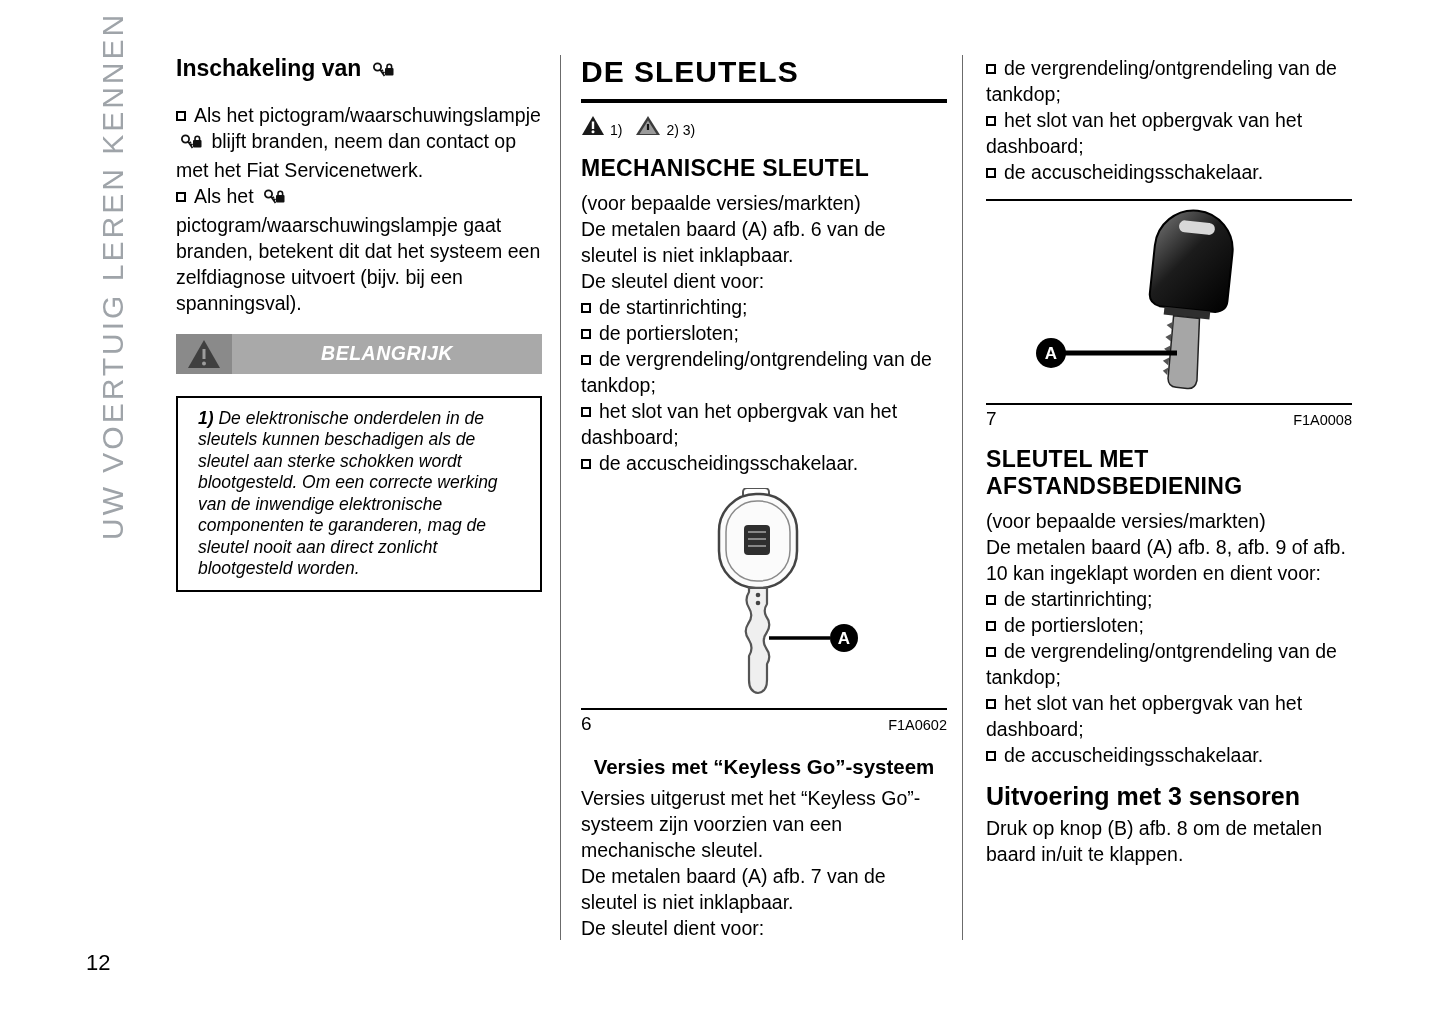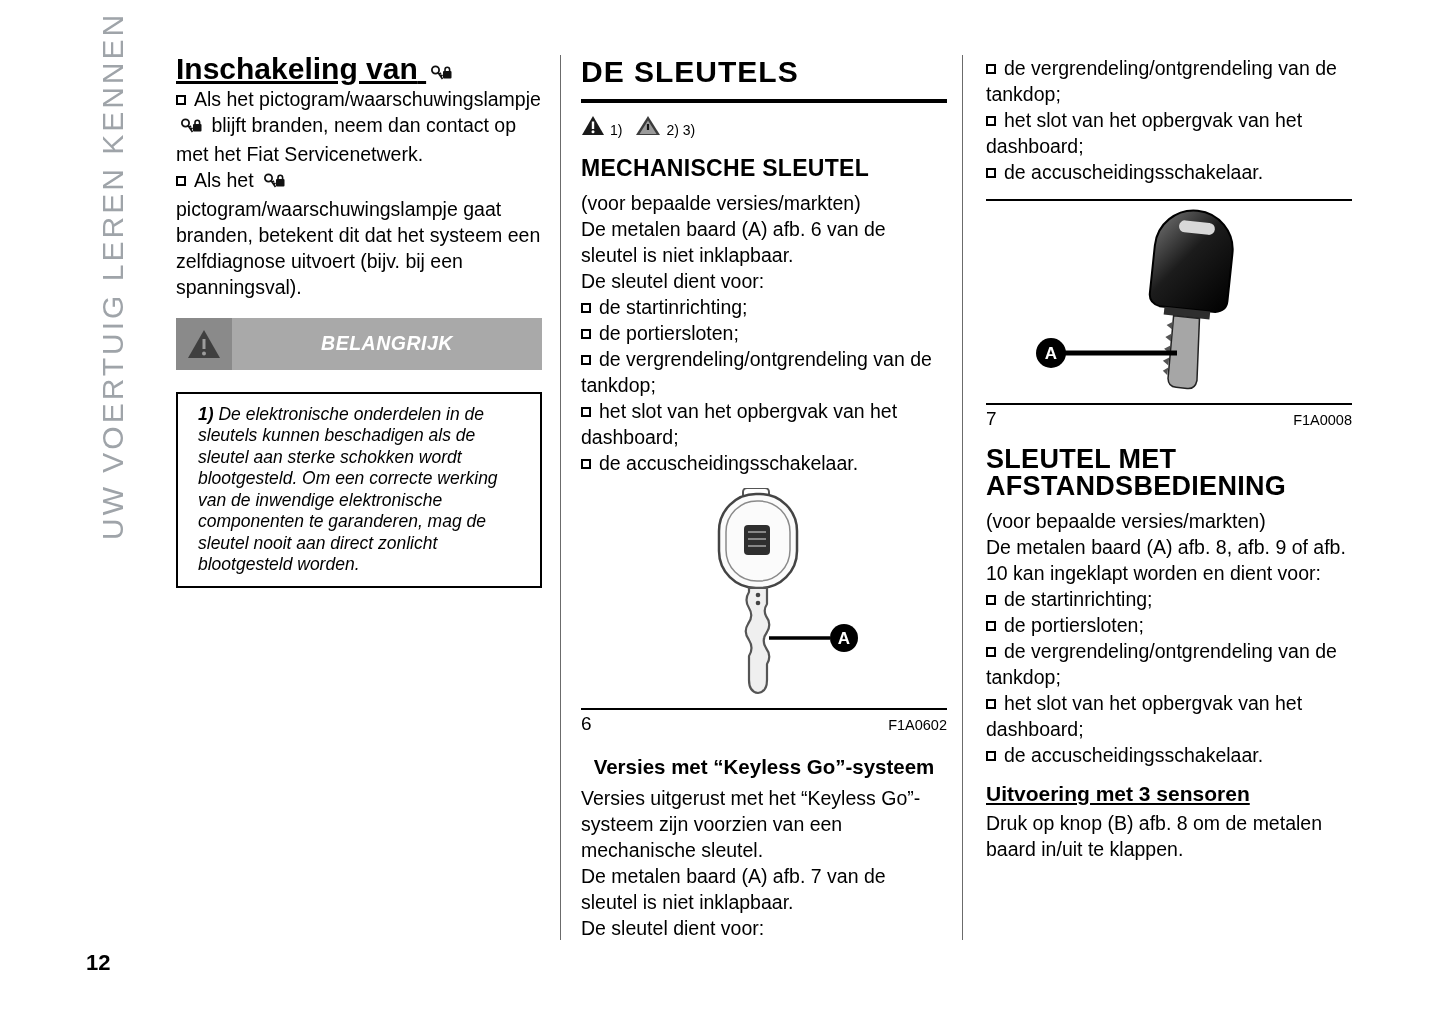--- a/index.html
+++ b/index.html
@@ -20,58 +20,57 @@
     transform: rotate(180deg);
     font-size: 30px;
     letter-spacing: 3px;
     color: #9fa4a9;
     white-space: nowrap;
   }
   .page-number {
     position: absolute;
     left: 86px; top: 950px;
     font-size: 22px;
-    font-weight: bold;
+    font-weight: normal;
   }
   .vdiv { position: absolute; top: 55px; height: 885px; width: 1px; background: #6b6b6b; }
   .vdiv-1 { left: 560px; }
   .vdiv-2 { left: 962px; }
 
   .col { position: absolute; top: 55px; width: 366px; }
   .col1 { left: 176px; }
   .col2 { left: 581px; }
   .col3 { left: 986px; }
 
   .prelines { white-space: pre-line; }
 
   .h-col1 {
-    font-size: 30px;
+    font-size: 23px;
     line-height: 27.5px;
     font-weight: bold;
-    margin-bottom: 0;
-    text-decoration: underline;
+    margin-bottom: 16px;
   }
   p.body {
     font-size: 19.5px;
     line-height: 26px;
     margin: 0;
   }
   .sq {
     display: inline-block;
     width: 10px; height: 10px;
     border: 2px solid #000;
     margin-right: 8px;
     vertical-align: 1px;
   }
   .inline-icon { display: inline-block; vertical-align: -3px; margin: 0 4px; }
 
   .important {
     margin-top: 18px;
     display: flex;
-    height: 52px;
+    height: 40px;
   }
   .important .icon-cell {
     width: 56px;
     background: #8a8a8a;
     display: flex; align-items: center; justify-content: center;
   }
   .important .label-cell {
     flex: 1;
     background: #a9a9a9;
     color: #fff;
@@ -107,28 +106,28 @@
     font-size: 14px;
   }
   .refs .ref-num { padding-bottom: 1px; margin-right: 8px; }
   .section-h {
     font-size: 23px;
     font-weight: bold;
     letter-spacing: 0.3px;
     margin: 16px 0 8px;
   }
   .section-h2 {
-    font-size: 27px;
+    font-size: 23px;
     font-weight: bold;
     line-height: 27px;
     letter-spacing: 0.3px;
     margin: 16px 0 8px;
     white-space: pre-line;
   }
-  .sub-h { font-size: 21px; font-weight: bold; margin: 14px 0 4px; text-decoration: underline; }
+  .sub-h { font-size: 25px; font-weight: bold; margin: 14px 0 4px; }
   .keyless-h { font-size: 20.5px; font-weight: bold; margin: 20px 4px 6px; text-align: center; }
 
   figure.figure { margin-top: 12px; }
   figure.topline { border-top: 2px solid #000; margin-top: 14px; padding-top: 4px; }
   .fig-art { display: flex; justify-content: center; align-items: center; }
   .fig-caption {
     margin-top: 8px;
     border-top: 2px solid #000;
     padding-top: 3px;
     display: flex;

